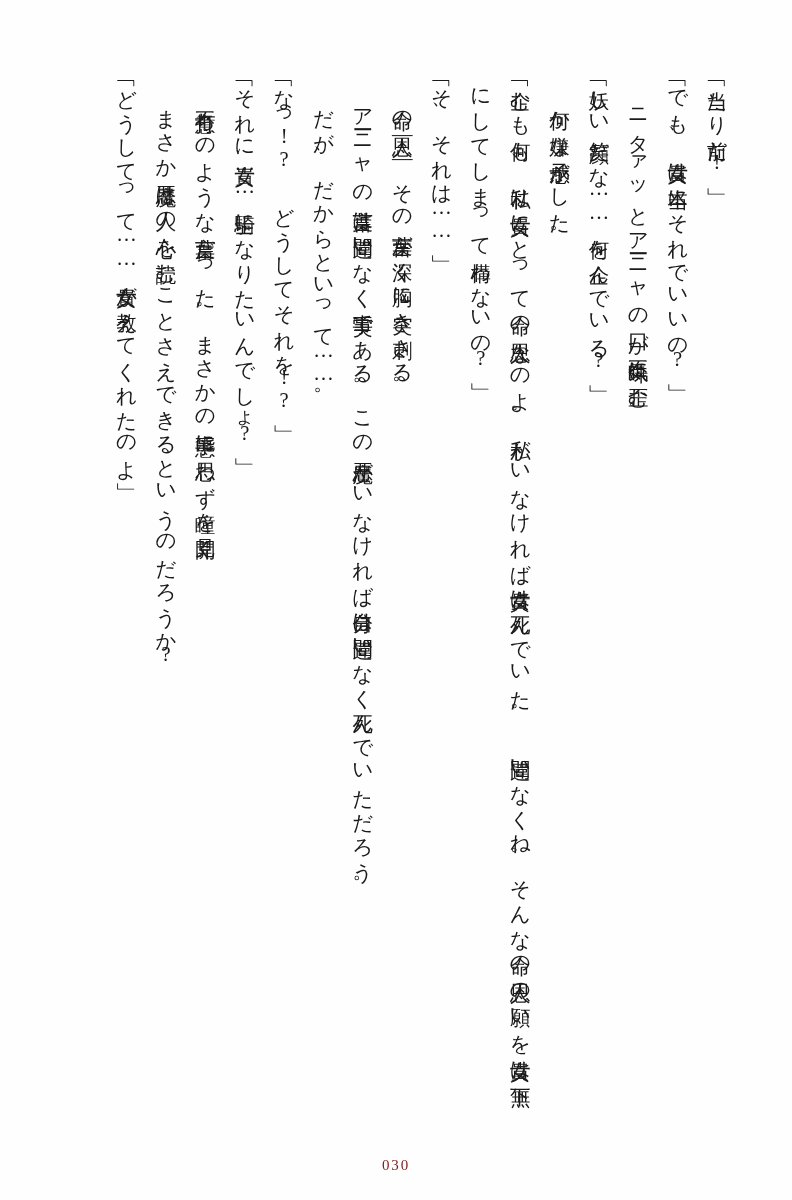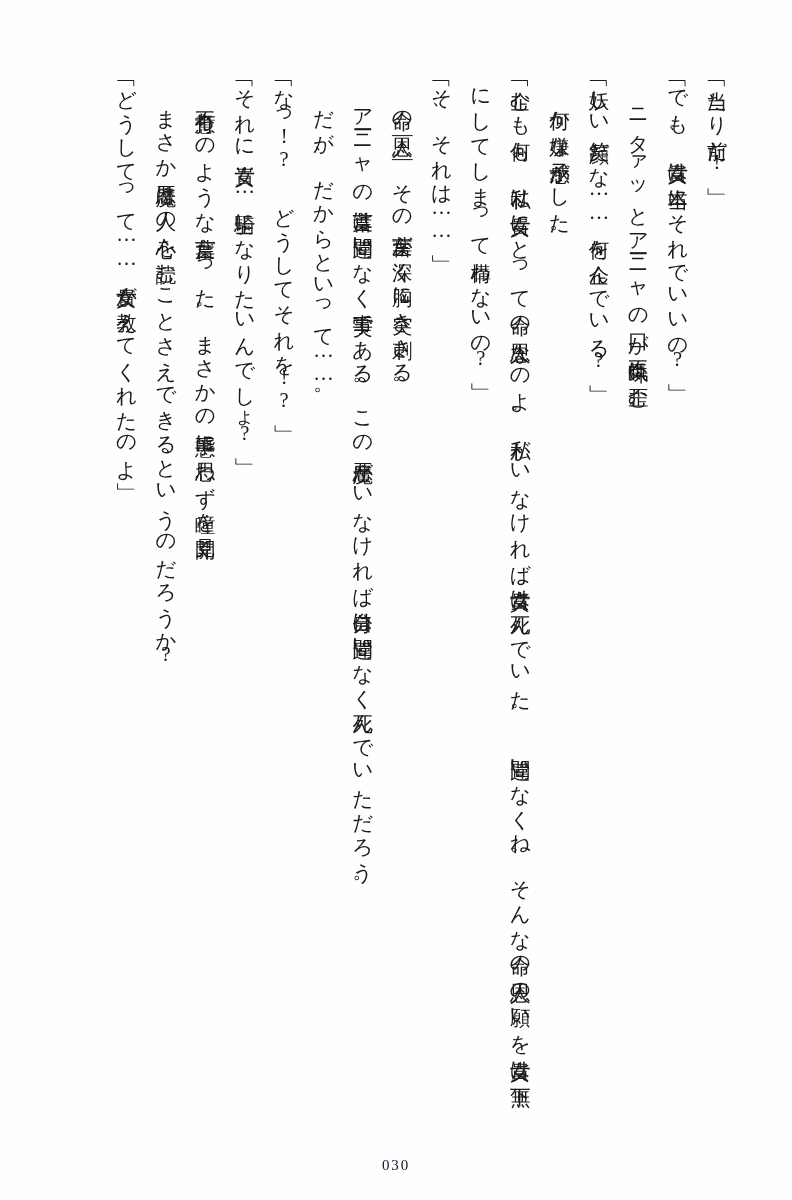--- a/index.html
+++ b/index.html
@@ -46,21 +46,21 @@
     text-indent: 1em;
   }
   .page-number {
     position: absolute;
     bottom: 26px;
     left: 0;
     right: 0;
     text-align: center;
     font-size: 15px;
     letter-spacing: 0.12em;
-    color: #0f172a;
+    color: #7f1d1d;
     font-family: "Liberation Serif", "DejaVu Serif", serif;
   }
 </style>
 </head>
 <body>
 
 <div class="page">
 
   <div class="text-block" id="body-text">
       <p>「当たり前だ!」</p>

